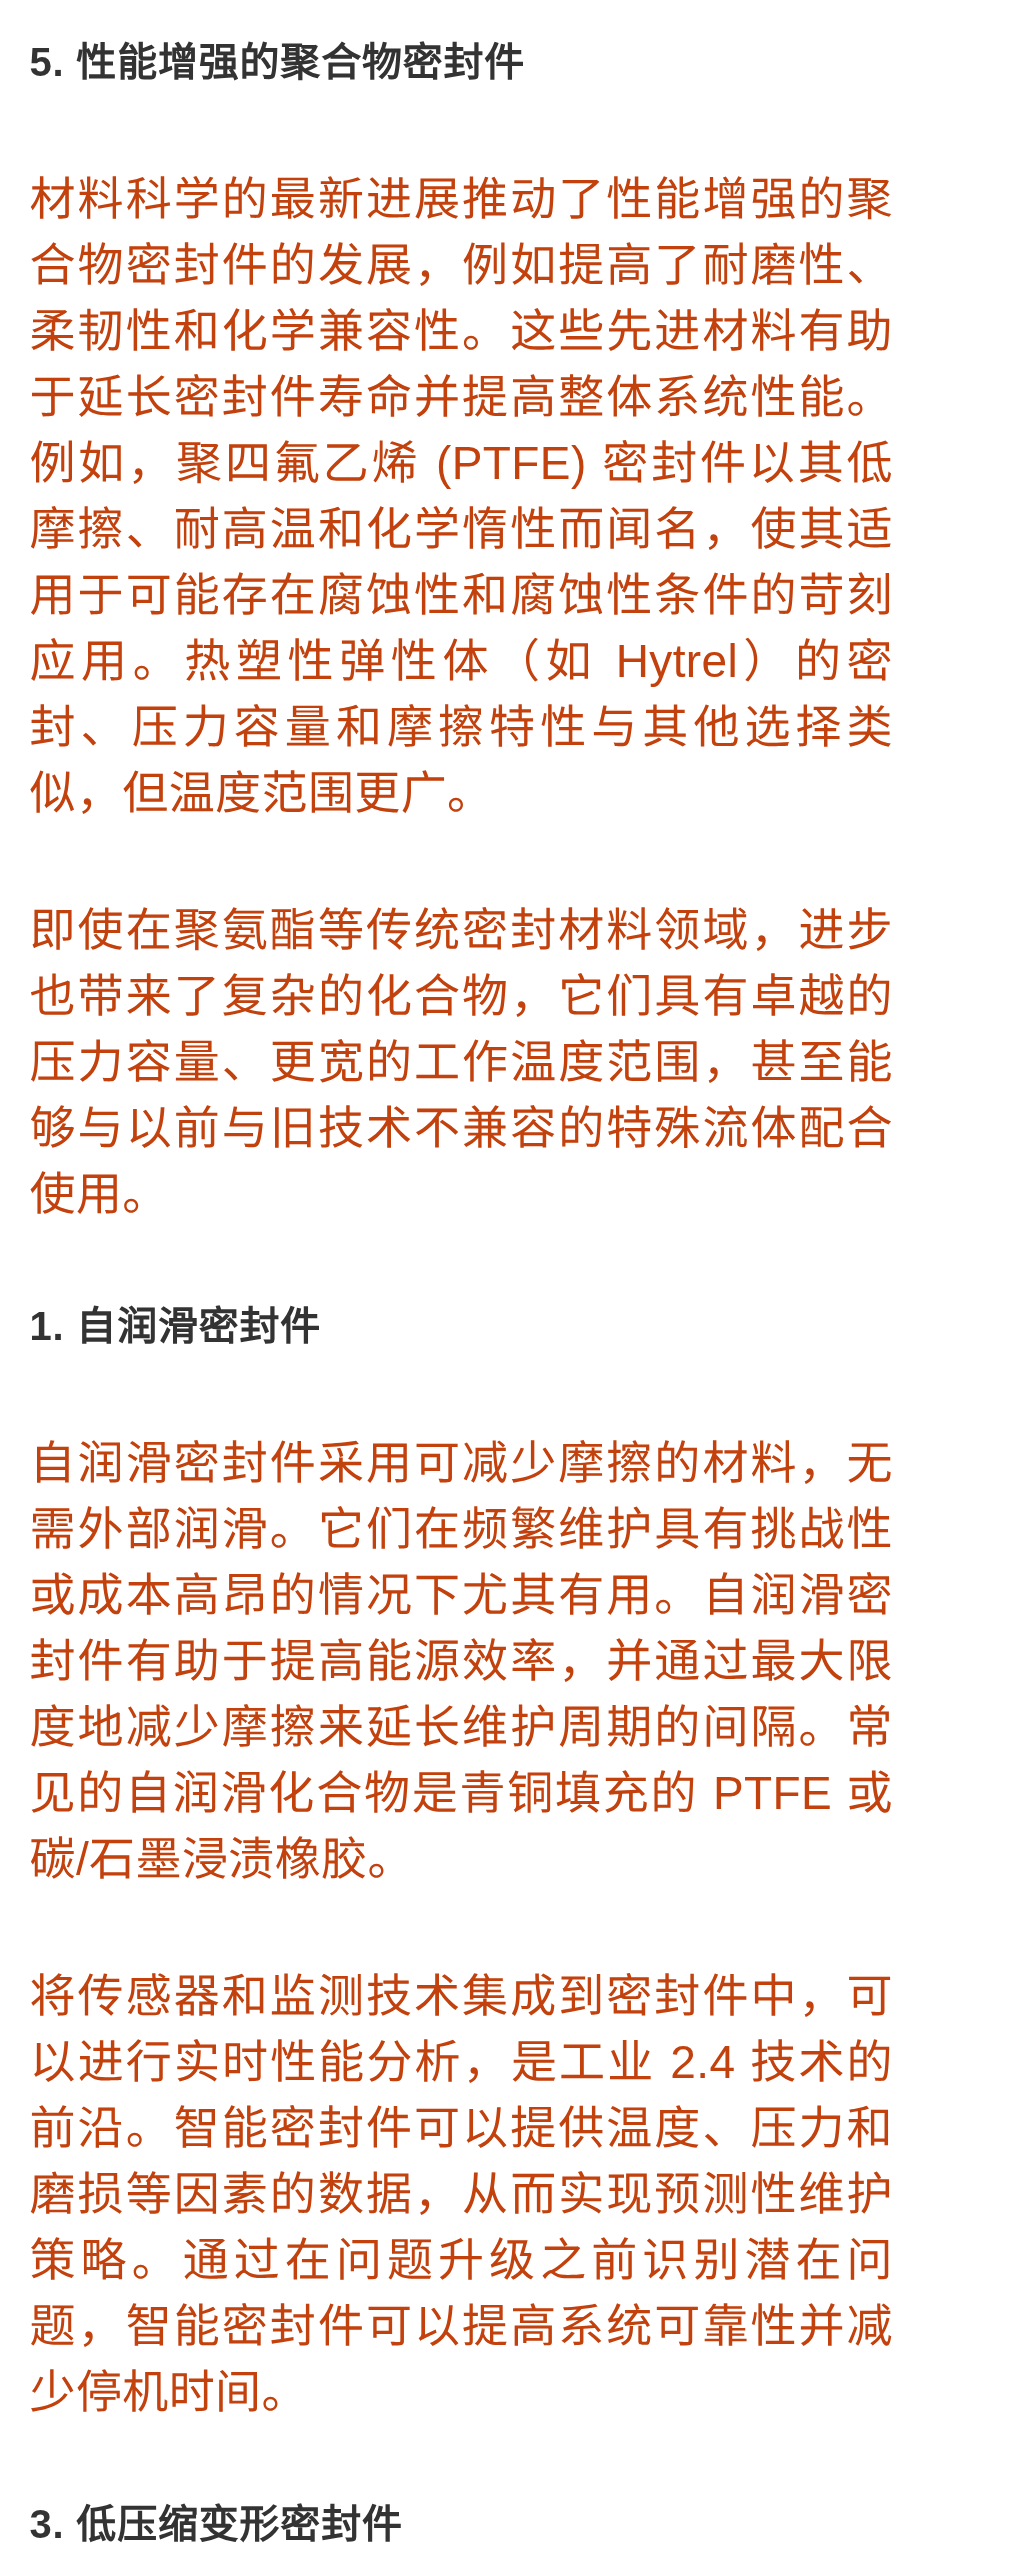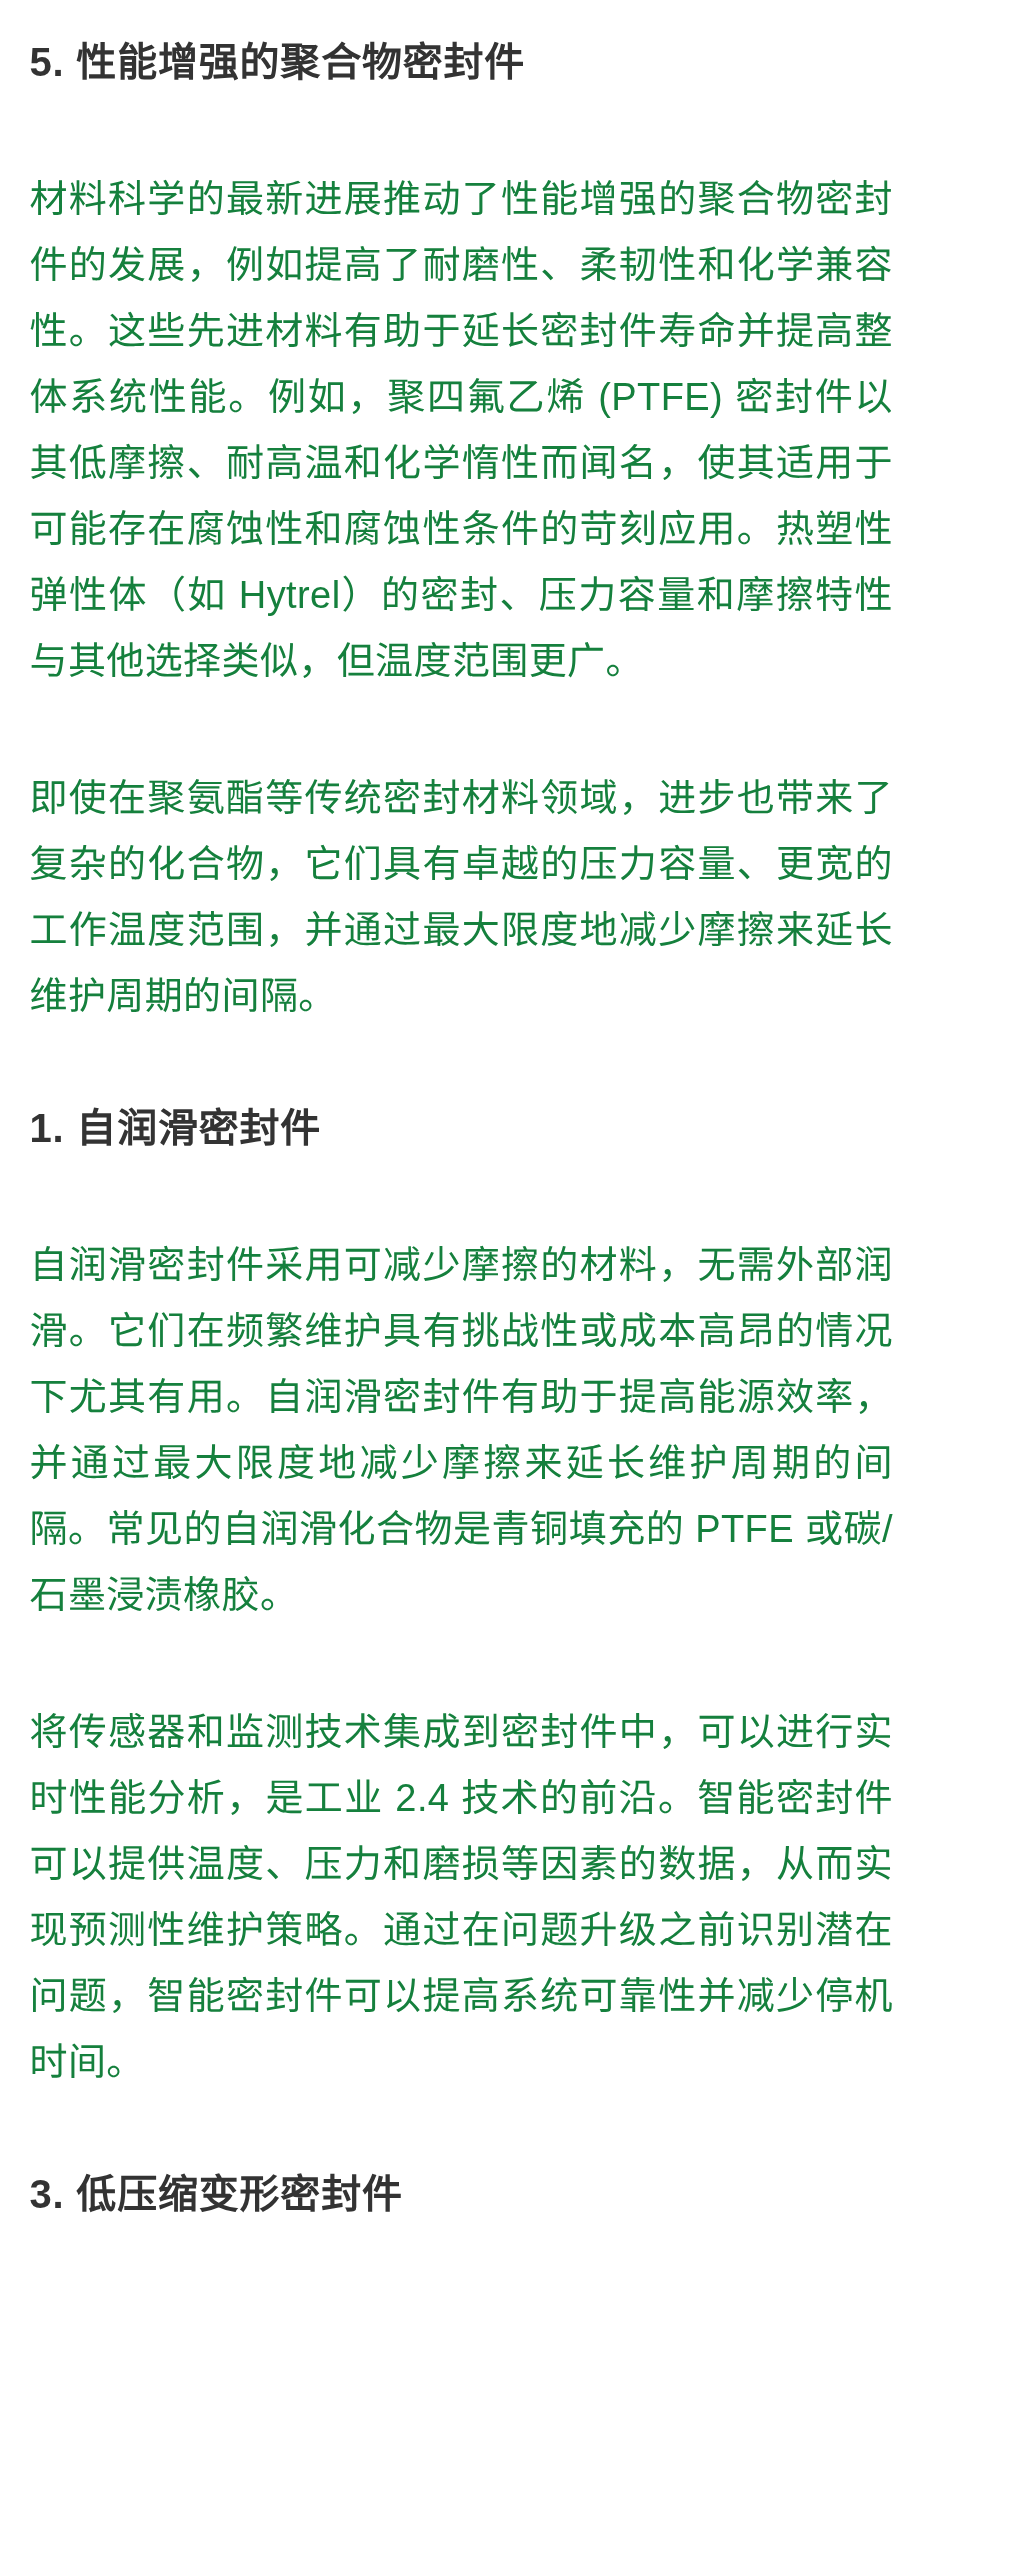--- a/index.html
+++ b/index.html
@@ -22,41 +22,41 @@
   h2.section-heading {
     margin: 0 0 76px 0;
     font-size: 40px;
     line-height: 56px;
     font-weight: 700;
     color: #333333;
     letter-spacing: 0.8px;
   }
   p.body-paragraph {
     margin: 0 0 71px 0;
-    font-size: 38px;
+    font-size: 46px;
     line-height: 66px;
     font-weight: 400;
-    color: #15803d;
+    color: #c2410c;
     text-align: justify;
     letter-spacing: 0.4px;
   }
   p.body-paragraph:last-child {
     margin-bottom: 0;
   }
 </style>
 </head>
 <body>
 
 <div class="page">
 
   <h2 class="section-heading">5. 性能增强的聚合物密封件</h2>
 
   <p class="body-paragraph">材料科学的最新进展推动了性能增强的聚合物密封件的发展，例如提高了耐磨性、柔韧性和化学兼容性。这些先进材料有助于延长密封件寿命并提高整体系统性能。例如，聚四氟乙烯 (PTFE) 密封件以其低摩擦、耐高温和化学惰性而闻名，使其适用于可能存在腐蚀性和腐蚀性条件的苛刻应用。热塑性弹性体（如 Hytrel）的密封、压力容量和摩擦特性与其他选择类似，但温度范围更广。</p>
 
-  <p class="body-paragraph">即使在聚氨酯等传统密封材料领域，进步也带来了复杂的化合物，它们具有卓越的压力容量、更宽的工作温度范围，并通过最大限度地减少摩擦来延长维护周期的间隔。</p>
+  <p class="body-paragraph">即使在聚氨酯等传统密封材料领域，进步也带来了复杂的化合物，它们具有卓越的压力容量、更宽的工作温度范围，甚至能够与以前与旧技术不兼容的特殊流体配合使用。</p>
 
   <h2 class="section-heading">1. 自润滑密封件</h2>
 
   <p class="body-paragraph">自润滑密封件采用可减少摩擦的材料，无需外部润滑。它们在频繁维护具有挑战性或成本高昂的情况下尤其有用。自润滑密封件有助于提高能源效率，并通过最大限度地减少摩擦来延长维护周期的间隔。常见的自润滑化合物是青铜填充的 PTFE 或碳/石墨浸渍橡胶。</p>
 
 
   <p class="body-paragraph">将传感器和监测技术集成到密封件中，可以进行实时性能分析，是工业 2.4 技术的前沿。智能密封件可以提供温度、压力和磨损等因素的数据，从而实现预测性维护策略。通过在问题升级之前识别潜在问题，智能密封件可以提高系统可靠性并减少停机时间。</p>
 
   <h2 class="section-heading">3. 低压缩变形密封件</h2>
 

